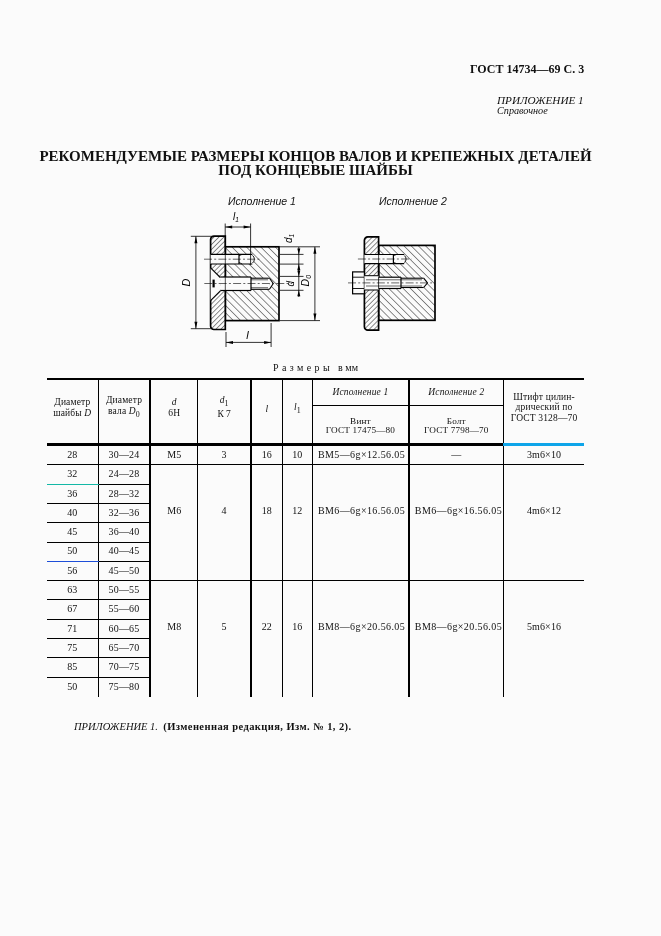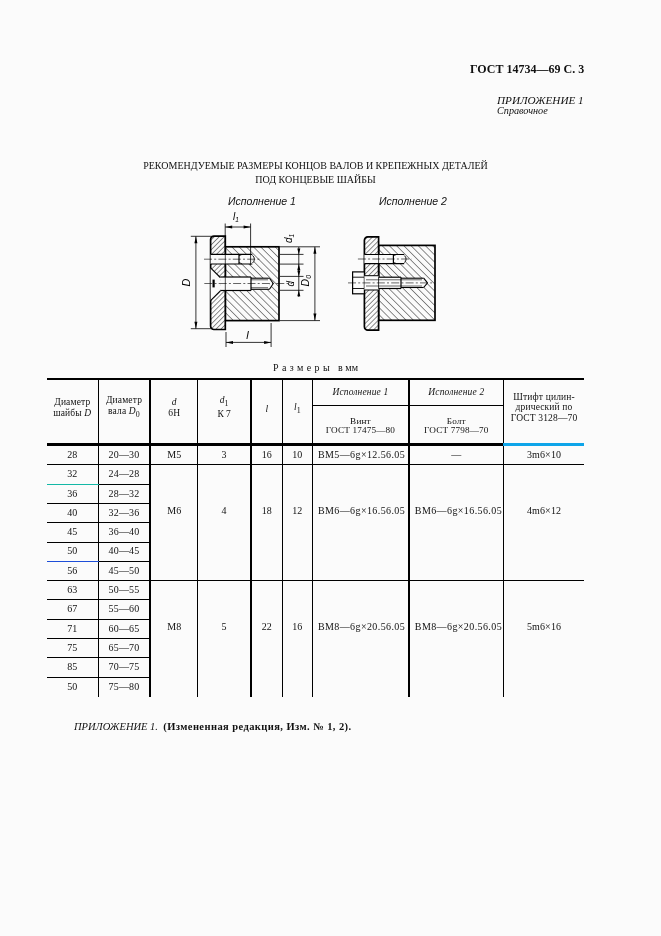--- a/index.html
+++ b/index.html
@@ -10,21 +10,21 @@
 </style>
 </head>
 <body>
 
 <div class="abs" style="left:470px;top:61.5px;width:113px;font-size:12px;font-weight:bold;white-space:nowrap;">ГОСТ 14734—69 С. 3</div>
 
 <div class="abs" style="left:497px;top:93.5px;font-size:11.2px;font-style:italic;white-space:nowrap;">ПРИЛОЖЕНИЕ 1</div>
 
 <div class="abs" style="left:497px;top:104.5px;font-size:10.2px;font-style:italic;white-space:nowrap;">Справочное</div>
 
-<div class="abs" style="left:0px;top:159px;width:631px;text-align:center;font-size:10px;font-weight:normal;line-height:13.6px;">РЕКОМЕНДУЕМЫЕ РАЗМЕРЫ КОНЦОВ ВАЛОВ И КРЕПЕЖНЫХ ДЕТАЛЕЙ<br>ПОД КОНЦЕВЫЕ ШАЙБЫ</div>
+<div class="abs" style="left:0px;top:150px;width:631px;text-align:center;font-size:15px;font-weight:bold;line-height:13.6px;">РЕКОМЕНДУЕМЫЕ РАЗМЕРЫ КОНЦОВ ВАЛОВ И КРЕПЕЖНЫХ ДЕТАЛЕЙ<br>ПОД КОНЦЕВЫЕ ШАЙБЫ</div>
 
 <div class="abs" style="left:222px;top:195px;width:80px;text-align:center;font-size:10.5px;font-style:italic;font-family:'Liberation Sans',sans-serif;">Исполнение 1</div>
 
 <div class="abs" style="left:373px;top:195px;width:80px;text-align:center;font-size:10.5px;font-style:italic;font-family:'Liberation Sans',sans-serif;">Исполнение 2</div>
 
 <svg class="abs" style="left:0;top:0;" width="661" height="936" viewBox="0 0 661 936">
   <defs>
     <pattern id="hA" width="3.5" height="3.5" patternUnits="userSpaceOnUse" patternTransform="rotate(-45)">
       <rect width="3.5" height="3.5" fill="#fbfbfb"></rect>
       <line x1="0" y1="0" x2="3.5" y2="0" stroke="#111" stroke-width="0.95"></line>
@@ -207,21 +207,21 @@
     <td style="border-right:1px solid #000;border-bottom:1px solid #000;"><i>Исполнение 2</i></td>
     <td rowspan="2" style="border-bottom:3px solid #0ea5e9;padding-bottom:7px;">Штифт цилин-<br>дрический по<br>ГОСТ 3128—70</td>
   </tr>
   <tr>
     <td style="border-right:2px solid #000;border-bottom:3px solid #000;height:32.5px;font-size:9.2px;line-height:9.4px;padding-top:4px;">Винт<br>ГОСТ 17475—80</td>
     <td style="border-right:1px solid #000;border-bottom:3px solid #000;font-size:9.2px;line-height:9.4px;padding-top:4px;">Болт<br>ГОСТ 7798—70</td>
   </tr>
 
   <tr style="font-size:10px;">
     <td style="border-right:1px solid #000;border-bottom:1px solid #000;height:18.9px;">28</td>
-    <td style="border-right:2px solid #000;border-bottom:1px solid #000;">20—30</td>
+    <td style="border-right:2px solid #000;border-bottom:1px solid #000;">30—24</td>
     <td style="border-right:1px solid #000;border-bottom:1px solid #000;">М5</td>
     <td style="border-right:2px solid #000;border-bottom:1px solid #000;">3</td>
     <td style="border-right:1px solid #000;border-bottom:1px solid #000;">16</td>
     <td style="border-right:1px solid #000;border-bottom:1px solid #000;">10</td>
     <td style="border-right:2px solid #000;border-bottom:1px solid #000;text-align:left;padding-left:5px;letter-spacing:0.4px;">ВМ5—6g×12.56.05</td>
     <td style="border-right:1px solid #000;border-bottom:1px solid #000;">—</td>
     <td style="border-bottom:1px solid #000;">3m6×10</td>
   </tr>
 
   <tr style="font-size:10px;">

